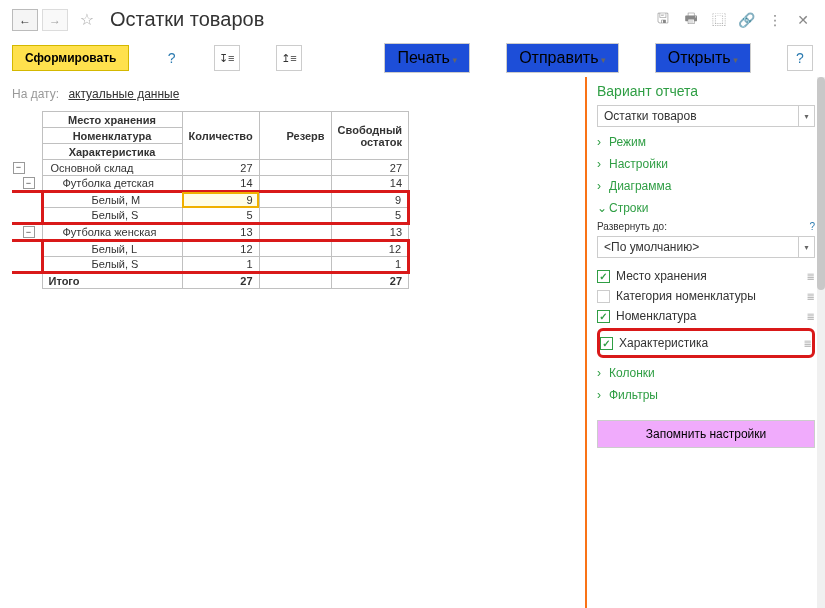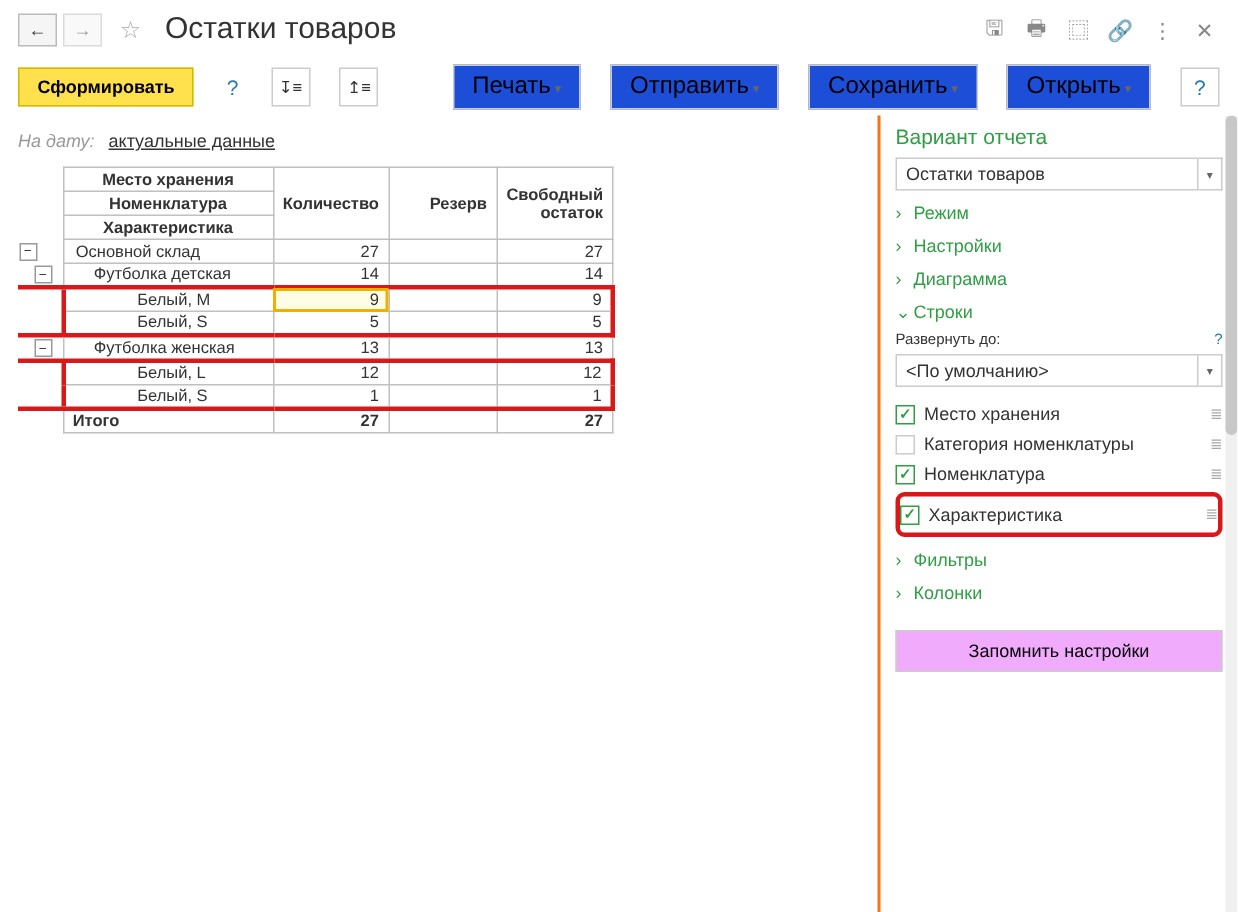--- a/index.html
+++ b/index.html
@@ -23,21 +23,21 @@
 .btn-dd::after { content: ' ▾'; color: #666; font-size: 9px; }
 .q-boxed { border: 1px solid #ccc; background: #fff; width: 26px; height: 26px; display: inline-flex; align-items: center; justify-content: center; color: #2a7ab0; cursor: pointer; font-size: 14px; }
 
 
 .content { display: flex; height: calc(100% - 76px); }
 .left { flex: 1; padding: 10px 12px; overflow: auto; position: relative; }
 .right { width: 240px; border-left: 2px solid #f97316; padding: 6px 10px; overflow: auto; position: relative; }
 
 
 .date-line { margin-bottom: 10px; }
-.date-label { color: #999; font-size: 12px; font-style: italic; }
+.date-label { color: #999; font-size: 12px; }
 .date-val { color: #333; text-decoration: underline; cursor: pointer; margin-left: 6px; }
 
 
 .rpt-table { border-collapse: collapse; user-select: none; }
 .rpt-table th, .rpt-table td { border: 1px solid #c0c0c0; padding: 1px 6px; font-size: 11px; height: 16px; }
 .rpt-table th { background: #fff; font-weight: bold; text-align: center; }
 .hdr-col1 { width: 140px; }
 .num-col { width: 72px; text-align: right !important; }
 .tree-cell { position: relative; }
 .tree-btn { width: 12px; height: 12px; border: 1px solid #999; display: inline-flex; align-items: center; justify-content: center; font-size: 9px; line-height: 1; background: #fff; cursor: pointer; position: absolute; left: -30px; }
@@ -103,21 +103,20 @@
 </div>
 
 <div class="toolbar">
   <button class="btn-primary">Сформировать</button>
   <span class="q-btn">?</span>
   <span class="icon-btn">↧≡</span>
   <span class="icon-btn">↥≡</span>
   <span style="width:10px"></span>
   <button class="btn btn-dd">Печать</button>
   <button class="btn btn-dd">Отправить</button>
-  <button class="btn btn-dd">Сохранить</button>
   <button class="btn btn-dd">Открыть</button>
   <span class="q-boxed">?</span>
 </div>
 
 <div class="content">
   <div class="left">
     <div class="date-line">
       <span class="date-label">На дату:</span>
       <span class="date-val">актуальные данные</span>
     </div>
@@ -248,24 +247,24 @@
             <div class="check-row">
               <span class="cb">✓</span>
               <span class="lbl">Характеристика</span>
               <span class="grip">≣</span>
             </div>
           </div>
         </div>
     </div>
 
     <div class="section">
+        <div class="section-hdr">Колонки</div>
+      </div>
+    <div class="section">
         <div class="section-hdr">Фильтры</div>
-      </div>
-    <div class="section">
-        <div class="section-hdr">Колонки</div>
       </div>
 
     <button class="memo-btn">Запомнить настройки</button>
 
     <div class="scrollbar-v">
         <div class="thumb"></div>
       </div>
   </div>
 </div>
 

